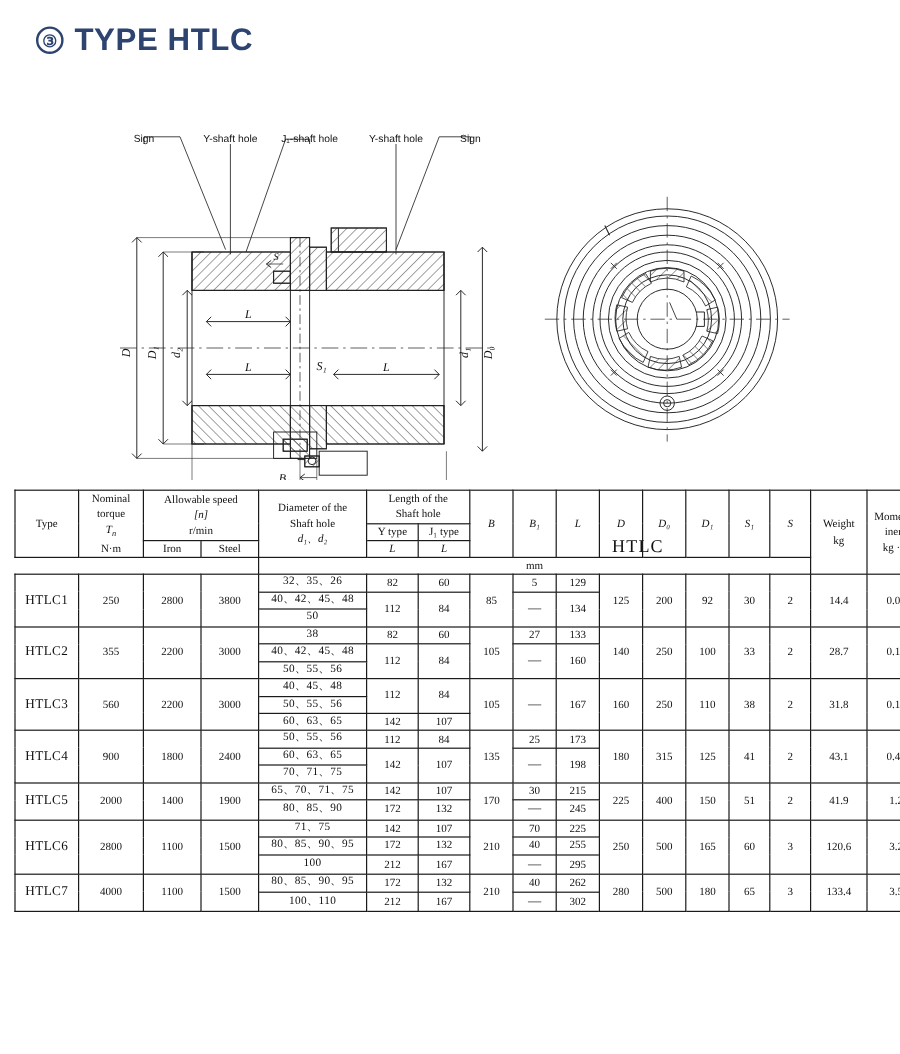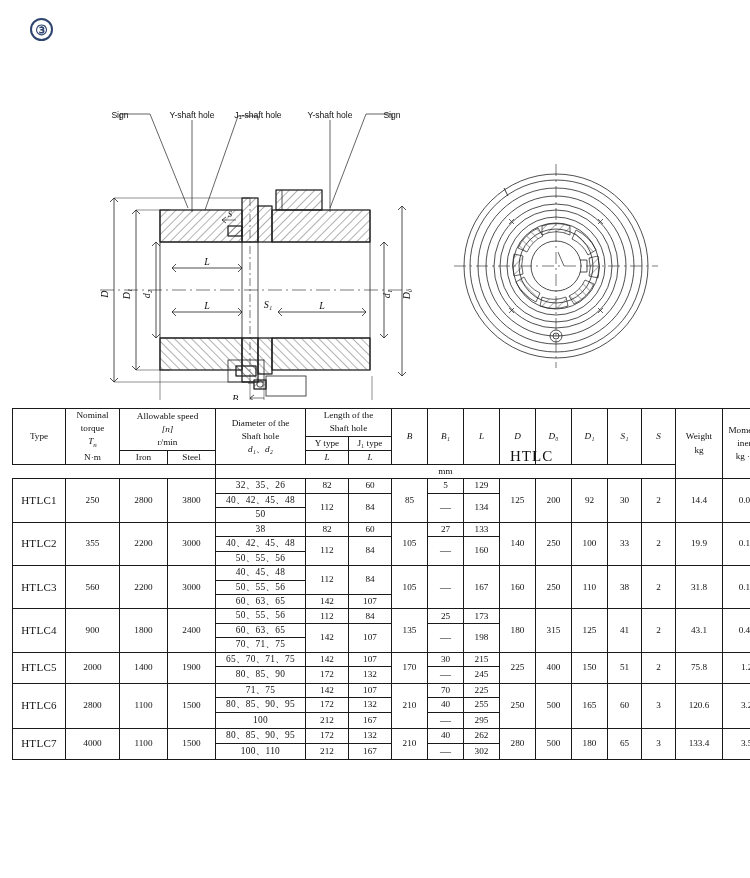--- a/index.html
+++ b/index.html
@@ -62,20 +62,21 @@
   .row-type { font-size: 11px; letter-spacing: .3px; }
   .dash { font-size: 11px; }
   sub { font-size: 7px; }
   .ital { font-style: italic; }
 </style>
 </head>
 <body>
 
 <div class="title-bar">
   <div class="circ-num">③</div>
+  <div class="title-text">TYPE HTLC</div>
 </div>
 
 <div class="figure">
   <svg class="fig-svg" width="750" height="320" viewBox="0 0 750 320">
     <defs>
       <pattern id="hatchR" width="6" height="6" patternUnits="userSpaceOnUse" patternTransform="rotate(45)">
         <line x1="0" y1="0" x2="0" y2="6" stroke="#222" stroke-width="0.7"></line>
       </pattern>
       <pattern id="hatchL" width="6" height="6" patternUnits="userSpaceOnUse" patternTransform="rotate(-45)">
         <line x1="0" y1="0" x2="0" y2="6" stroke="#222" stroke-width="0.7"></line>
@@ -381,21 +382,21 @@
           <td>82</td>
           <td>60</td>
           <td rowspan="3">105</td>
           <td>27</td>
           <td>133</td>
           <td rowspan="3">140</td>
           <td rowspan="3">250</td>
           <td rowspan="3">100</td>
           <td rowspan="3">33</td>
           <td rowspan="3">2</td>
-          <td rowspan="3">19.9</td>
+          <td rowspan="3">28.7</td>
           <td rowspan="3">0.150</td>
         </tr>
         <tr>
           <td class="shaft-d">40、42、45、48</td>
           <td rowspan="2">112</td>
           <td rowspan="2">84</td>
           <td class="dash" rowspan="2">—</td>
           <td rowspan="2">160</td>
         </tr>
         <tr>
@@ -466,21 +467,21 @@
           <td>142</td>
           <td>107</td>
           <td rowspan="2">170</td>
           <td>30</td>
           <td>215</td>
           <td rowspan="2">225</td>
           <td rowspan="2">400</td>
           <td rowspan="2">150</td>
           <td rowspan="2">51</td>
           <td rowspan="2">2</td>
-          <td rowspan="2">75.8</td>
+          <td rowspan="2">41.9</td>
           <td rowspan="2">1.28</td>
         </tr>
         <tr>
           <td class="shaft-d">80、85、90</td>
           <td>172</td>
           <td>132</td>
           <td class="dash">—</td>
           <td>245</td>
         </tr>
         <tr>

